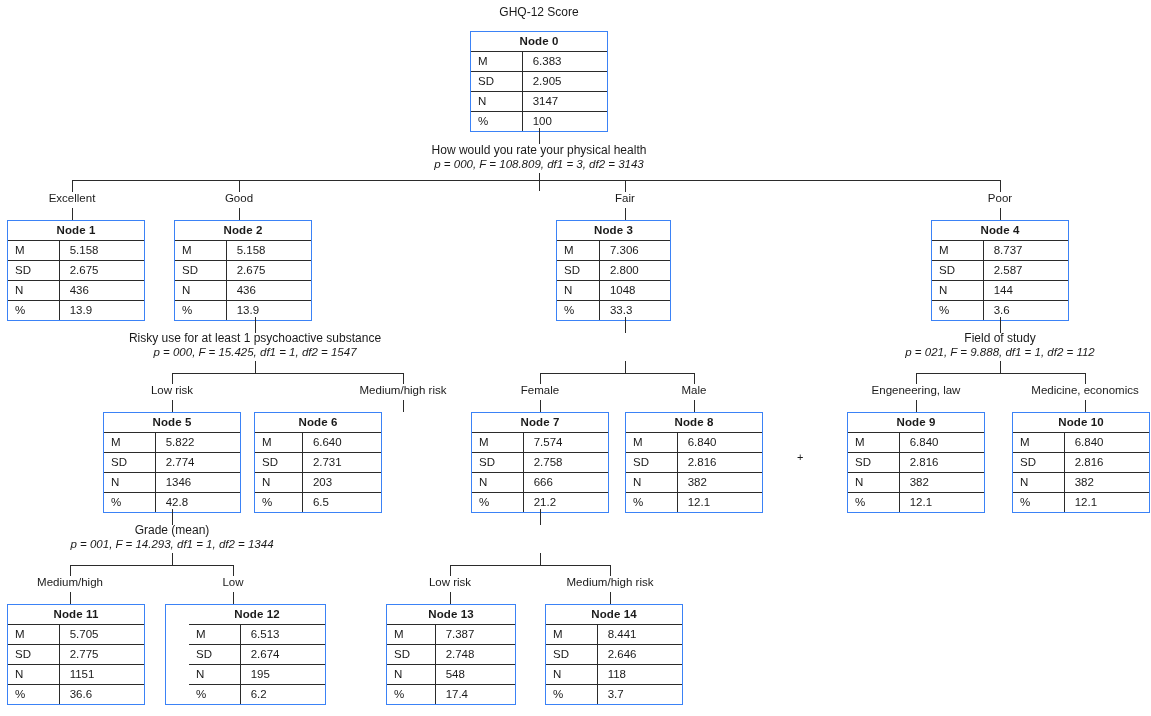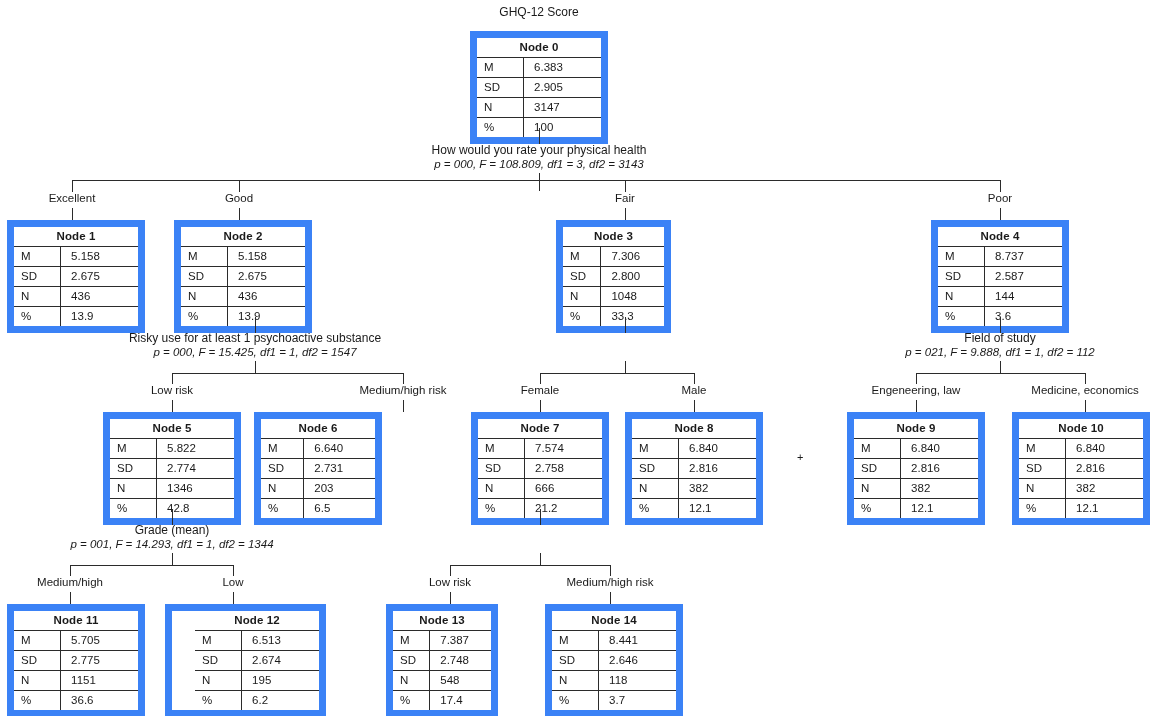--- a/index.html
+++ b/index.html
@@ -14,21 +14,21 @@
     overflow: hidden;
   }
   #tree {
     position: relative;
     width: 1151px;
     height: 716px;
   }
   
   .node {
     position: absolute;
-    border: 7px solid #3b82f6;
+    border: 1px solid #3b82f6;
     background: #fff;
     box-sizing: border-box;
     font-size: 11.5px;
     line-height: 1;
   }
   .node .nrow {
     display: flex;
     border-top: 1px solid #2b2b2b;
     height: 19px;
   }
@@ -444,21 +444,21 @@
     <div class="nrow">
       <div class="nkey">N</div>
       <div class="nval">195</div>
     </div>
     <div class="nrow">
       <div class="nkey">%</div>
       <div class="nval">6.2</div>
     </div>
   </div>
 
-  <div class="node" style="left:386px; top:604px; width:112px;">
+  <div class="node" style="left:386px; top:604px; width:130px;">
     <div class="nhead">Node 13</div>
     <div class="nrow">
       <div class="nkey">M</div>
       <div class="nval">7.387</div>
     </div>
     <div class="nrow">
       <div class="nkey">SD</div>
       <div class="nval">2.748</div>
     </div>
     <div class="nrow">

